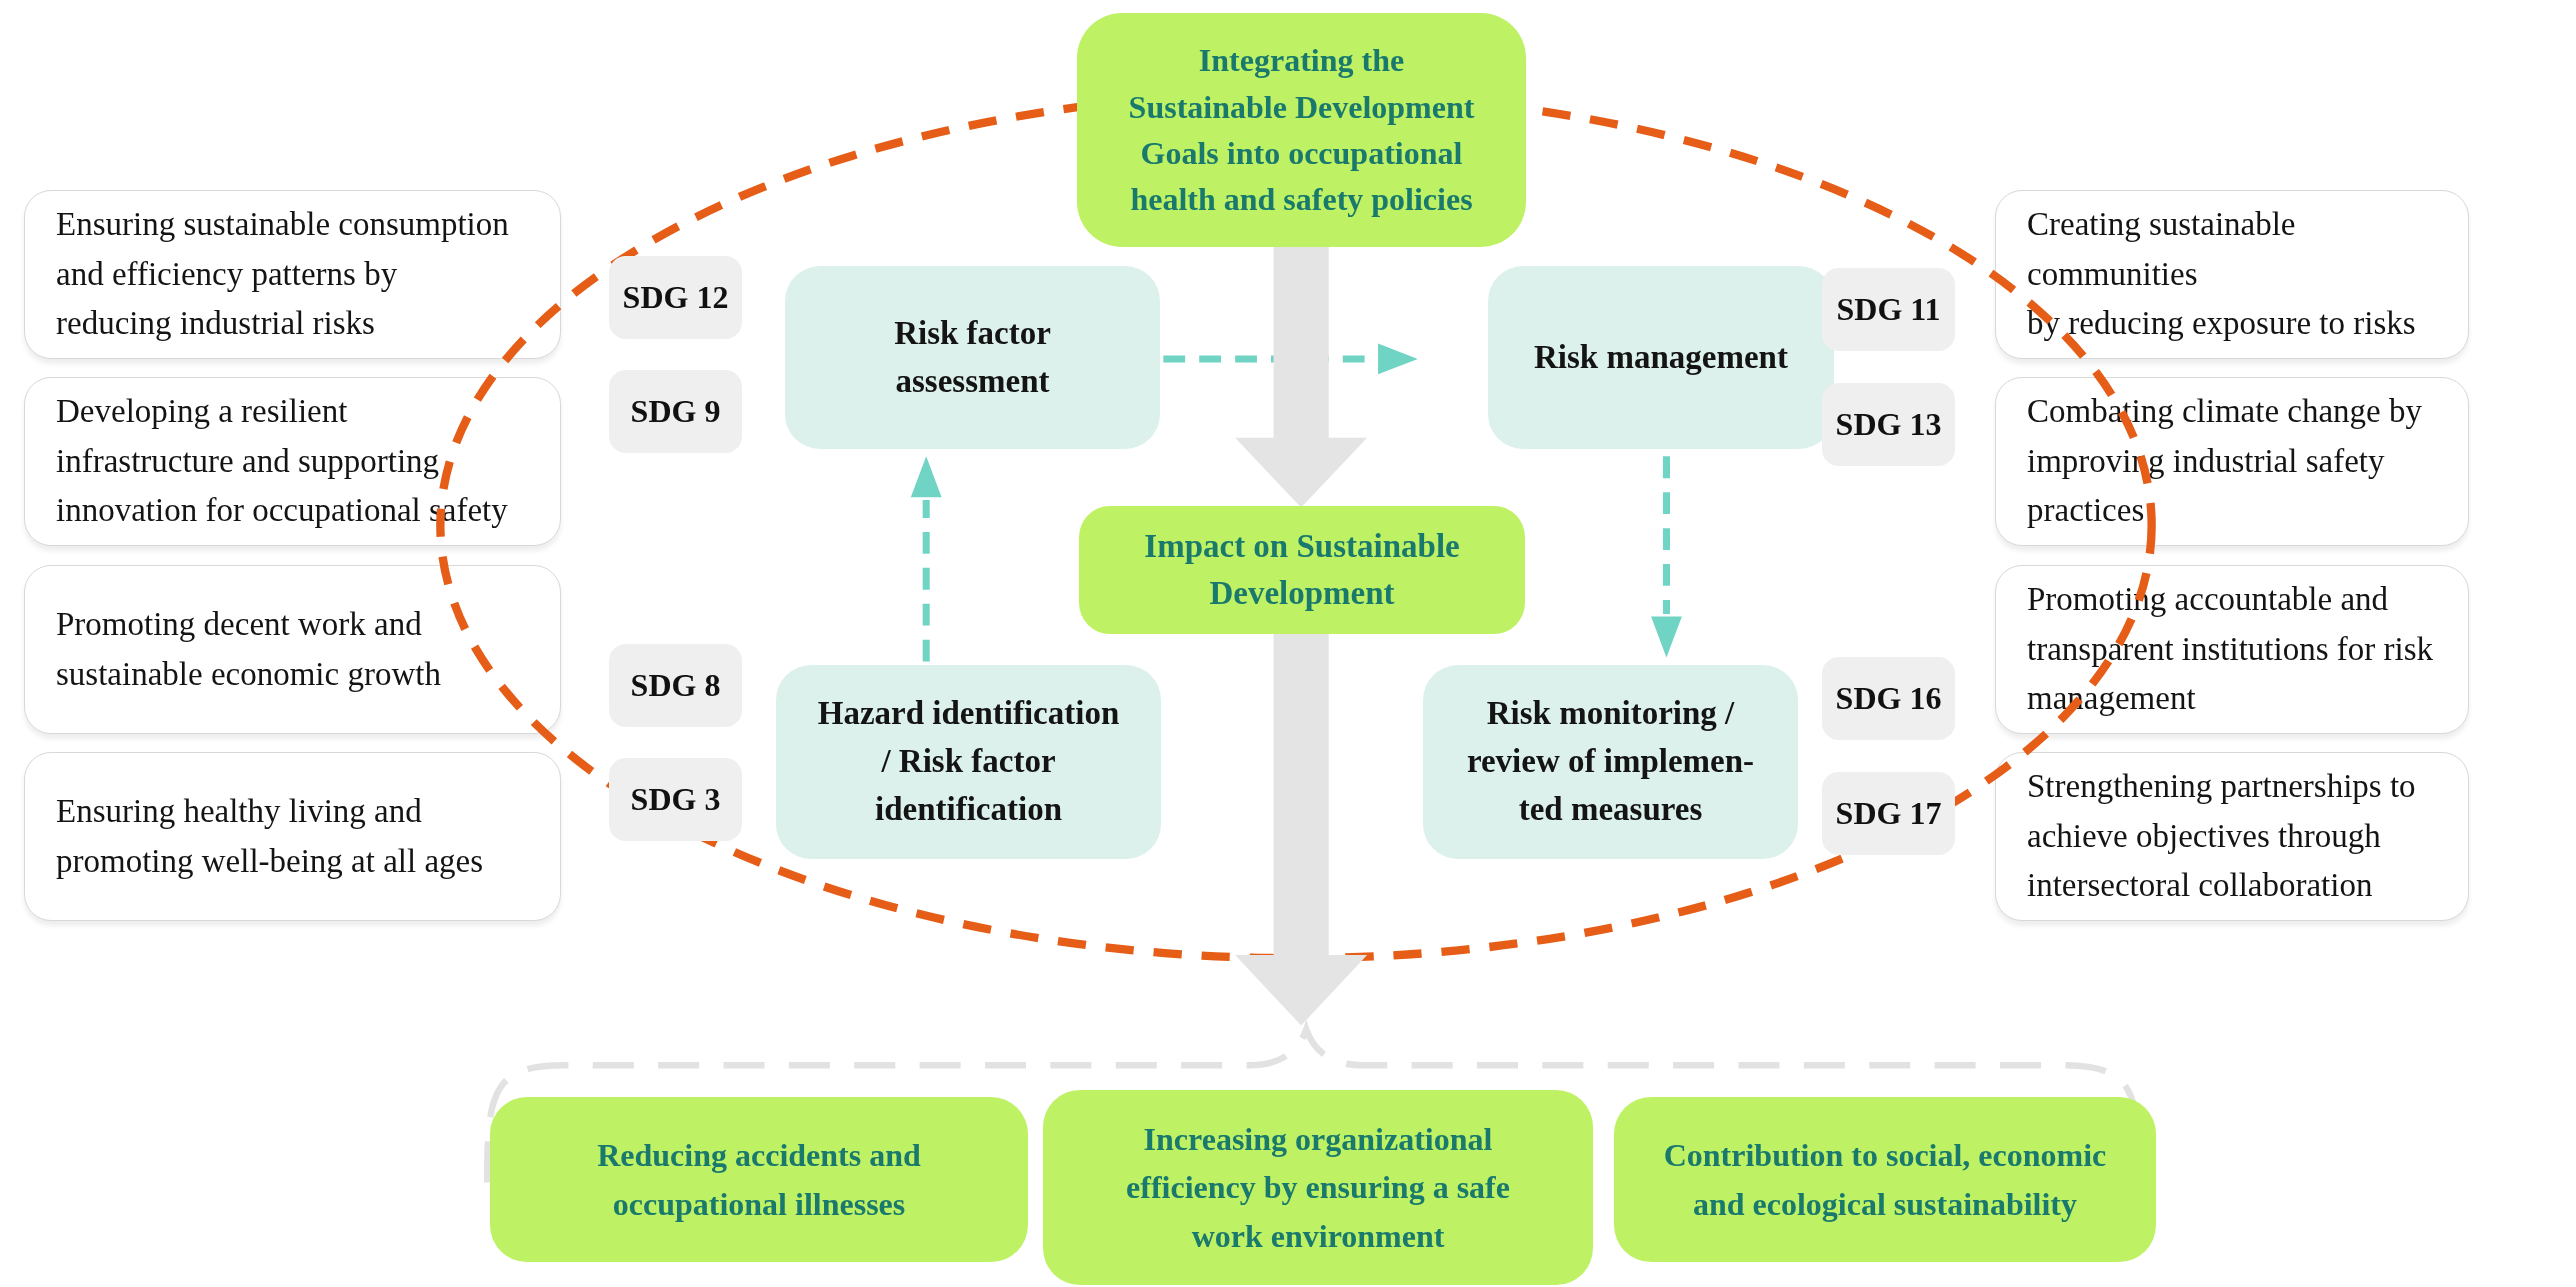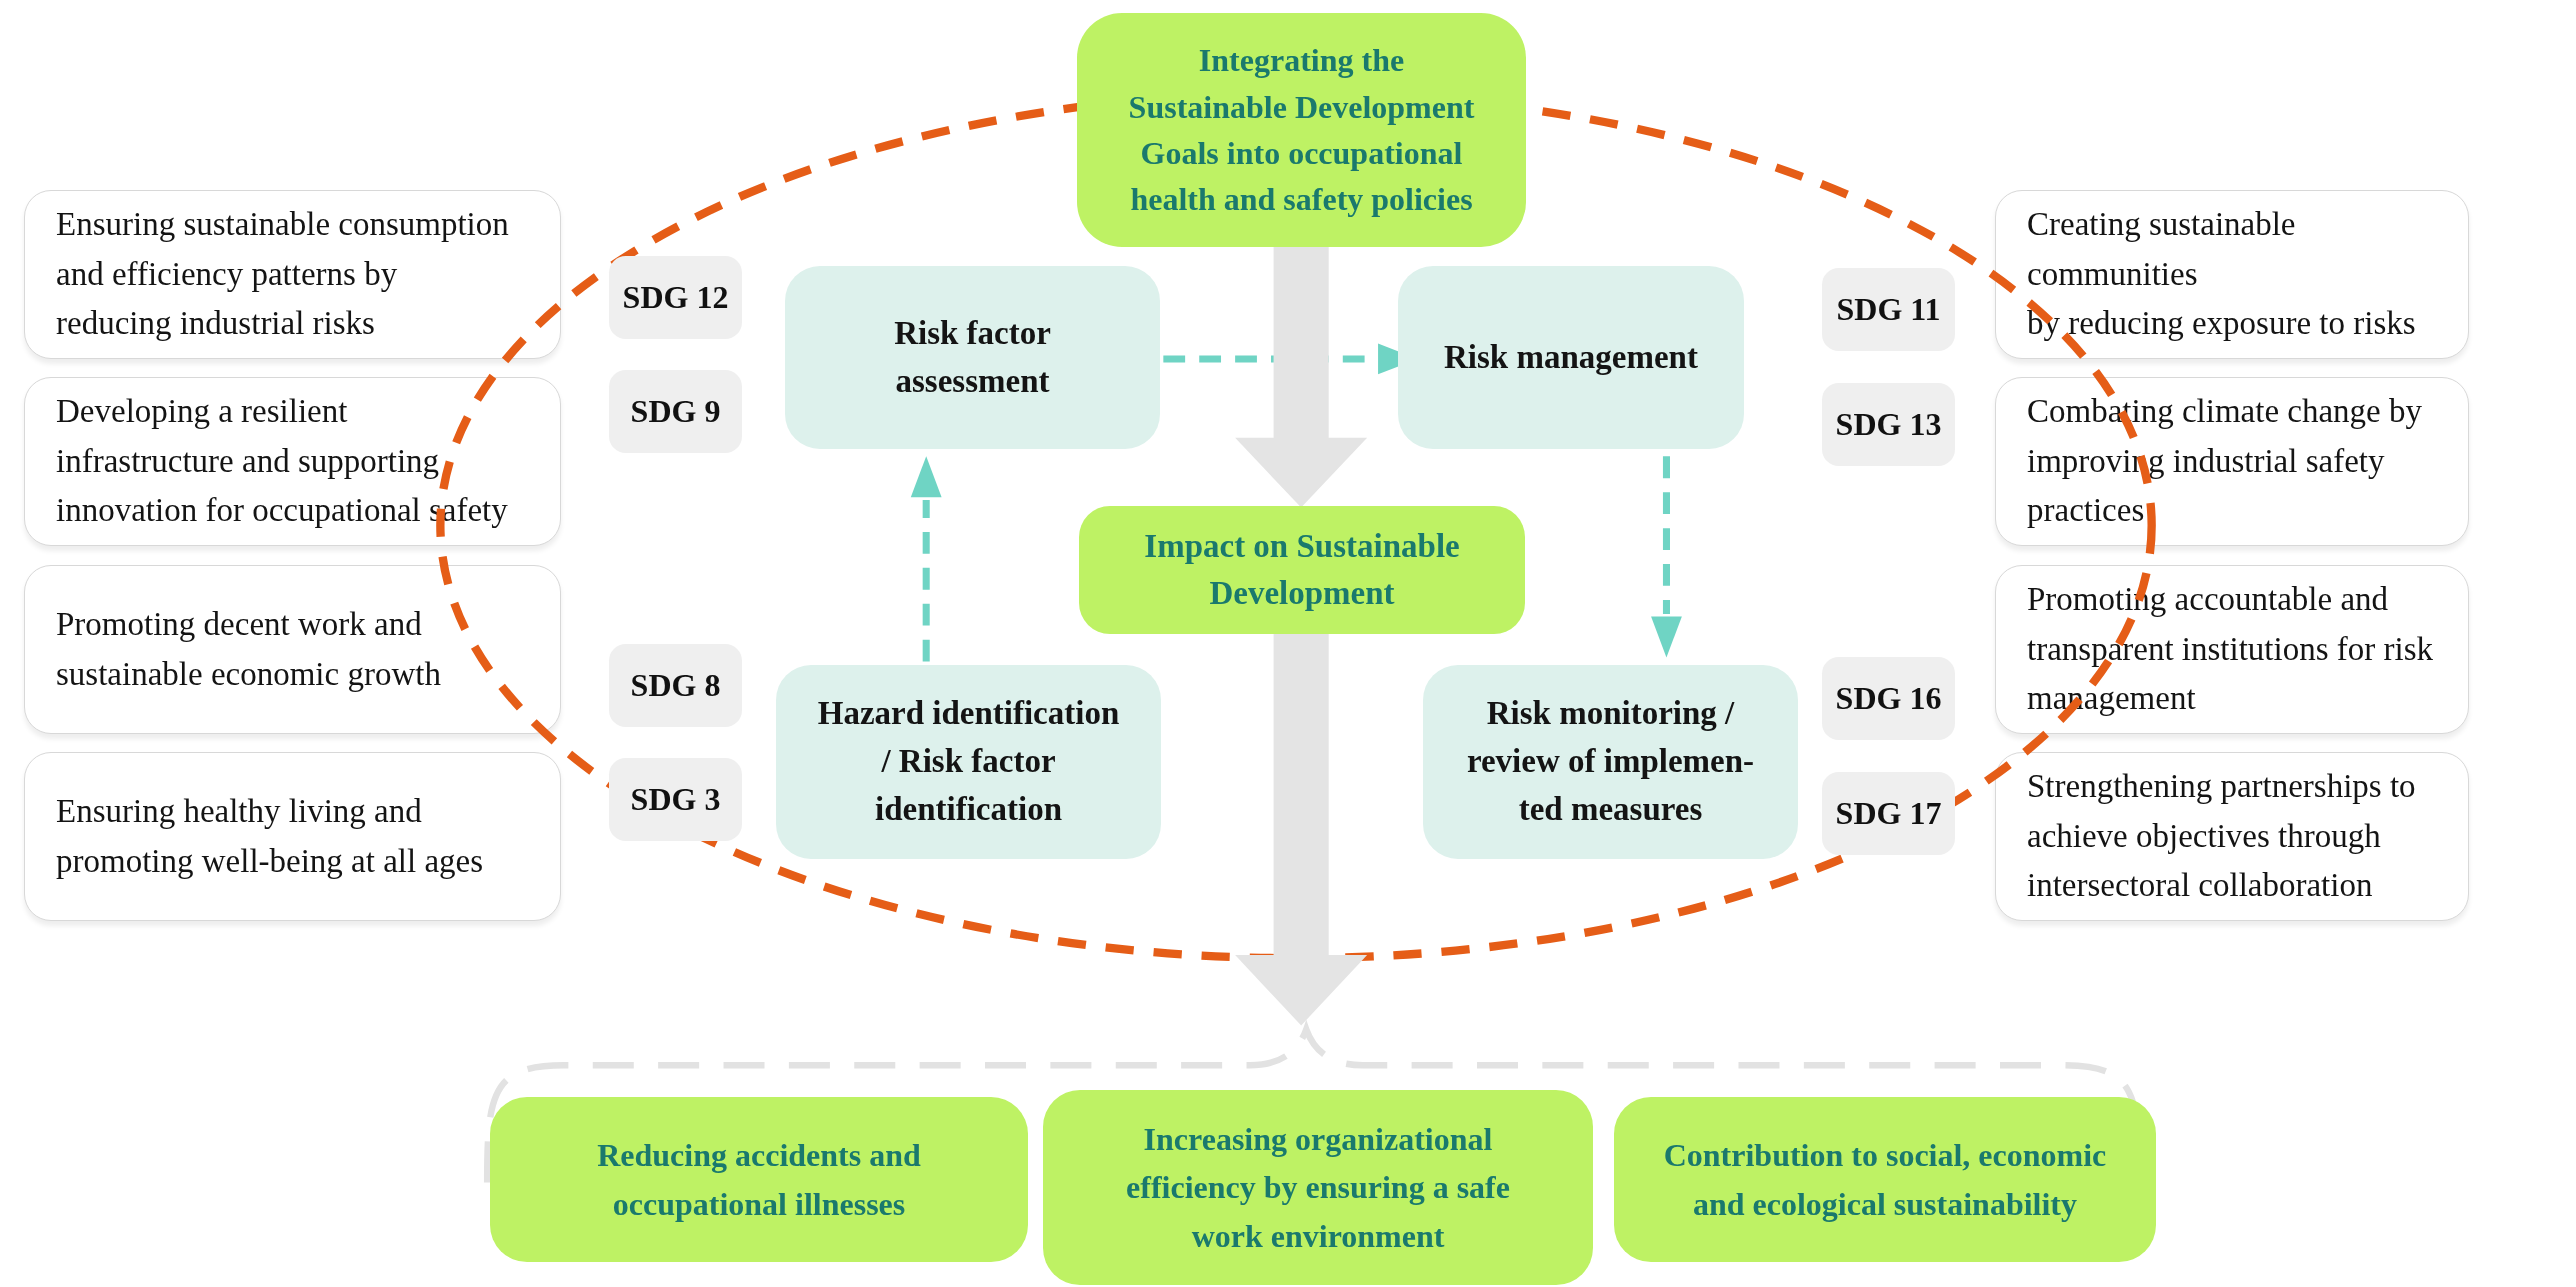--- a/index.html
+++ b/index.html
@@ -69,21 +69,21 @@
     background:#ddf1ec;
     border-radius:35px;
     color:#141414;
     font-weight:bold;
     font-size:33px;
     line-height:1.45;
     text-align:center;
     display:flex;align-items:center;justify-content:center;
   }
   .rfa{left:785px;top:266px;width:375px;height:183px;}
-  .rm {left:1398px;top:266px;width:346px;height:183px;}
+  .rm {left:1488px;top:266px;width:346px;height:183px;}
   .hi {left:776px;top:665px;width:385px;height:194px;}
   .rmon{left:1423px;top:665px;width:375px;height:194px;}
 
   svg.layer-svg{position:absolute;left:0;top:0;}
 </style>
 </head>
 <body>
 
 <div class="stage">
 

